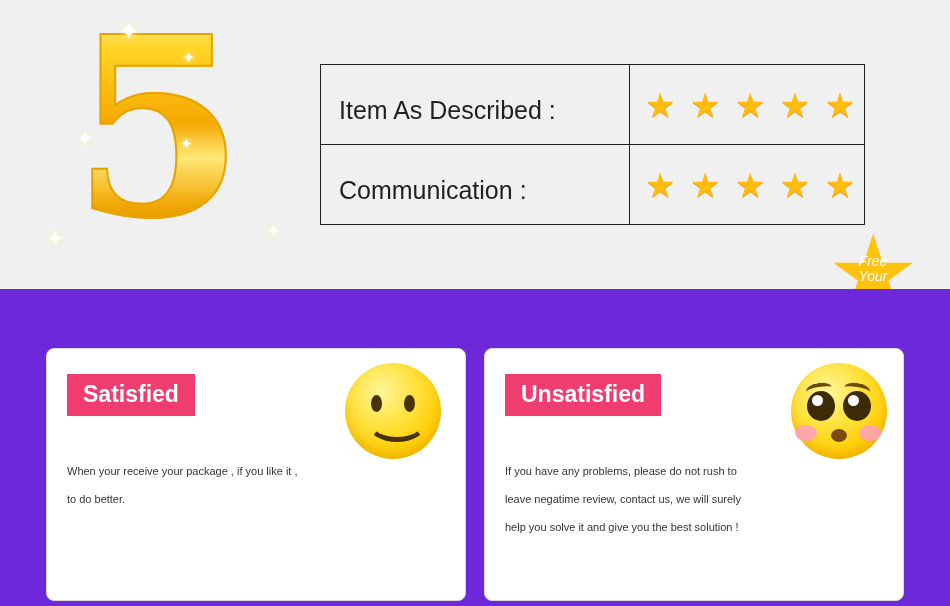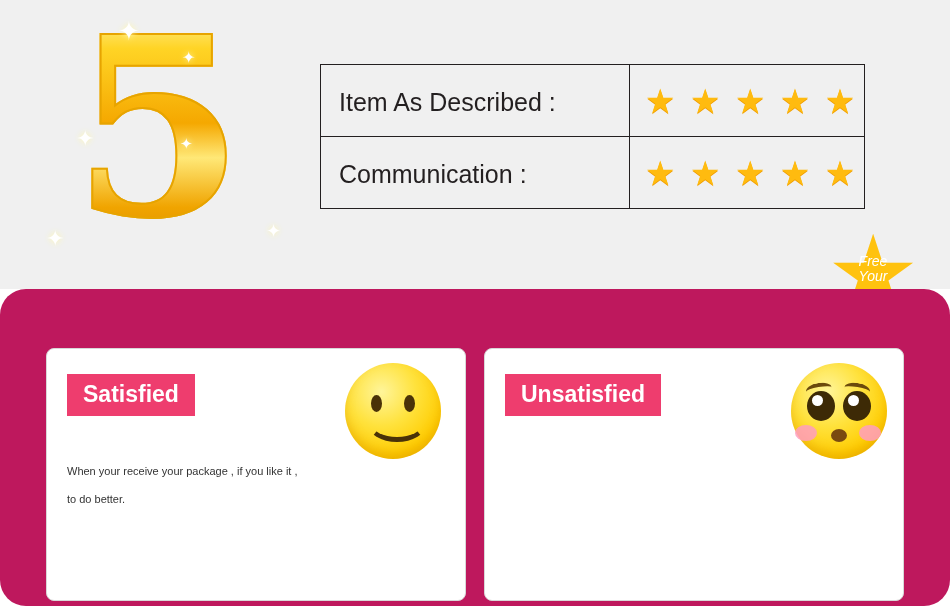--- a/index.html
+++ b/index.html
@@ -85,21 +85,21 @@
     position: absolute;
     left: 320px;
     top: 64px;
     width: 545px;
     border-collapse: collapse;
     table-layout: fixed;
   }
   .rating-table td {
     border: 1px solid #231f20;
     height: 67px;
-    padding: 4px 0 0 18px;
+    padding: 12px 0 0 18px;
     vertical-align: middle;
   }
   .rating-table td.label {
     width: 290px;
     font-size: 25px;
     color: #231f20;
     font-family: "Liberation Sans", sans-serif;
   }
   .rating-table td.stars {
     padding: 0 10px;
@@ -147,22 +147,21 @@
     line-height: 15px;
   }
 
   
   .cards {
     position: absolute;
     left: 0;
     top: 289px;
     width: 950px;
     height: 317px;
-    background: #be185d;
-    border-radius: 26px;
+    background: #6d28d9;
   }
   .card {
     position: absolute;
     top: 59px;
     width: 420px;
     height: 253px;
     background: #ffffff;
     border: 1px solid #d8d8d8;
     border-radius: 8px;
     box-sizing: border-box;
@@ -356,16 +355,21 @@
         <div class="face">
           <div class="brow brow-l"></div>
           <div class="brow brow-r"></div>
           <div class="big-eye big-eye-l"></div>
           <div class="big-eye big-eye-r"></div>
           <div class="blush blush-l"></div>
           <div class="blush blush-r"></div>
           <div class="frown"></div>
         </div>
       </div>
+      <div class="card-text">
+        <div>If you have any problems, please do not rush to</div>
+        <div>leave negatime review, contact us, we will surely</div>
+        <div>help you solve it and give you the best solution !</div>
+      </div>
     </div>
 
   </div>
 </div>
 
 </body></html>

